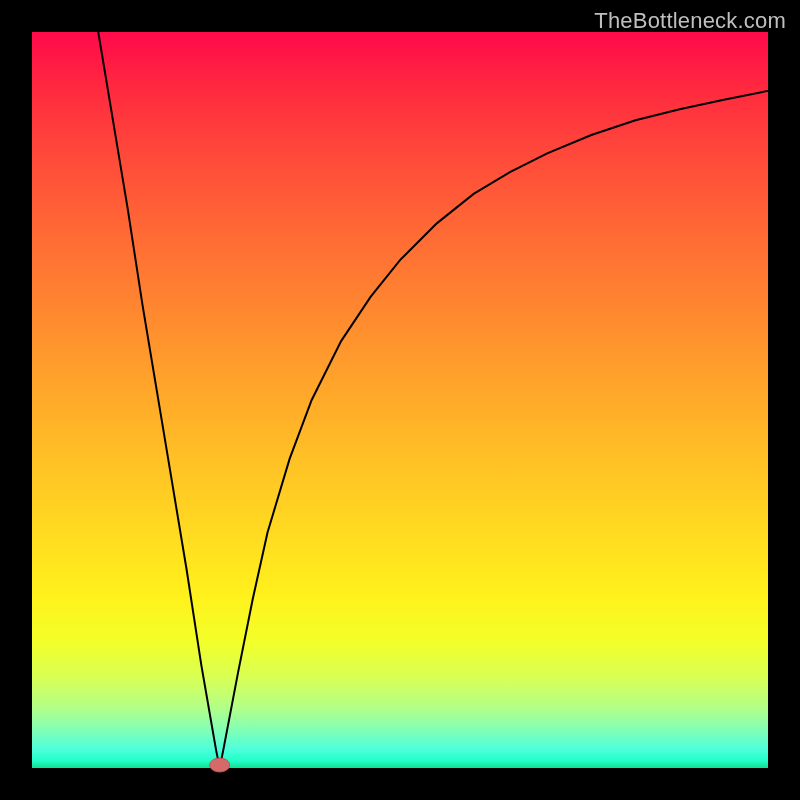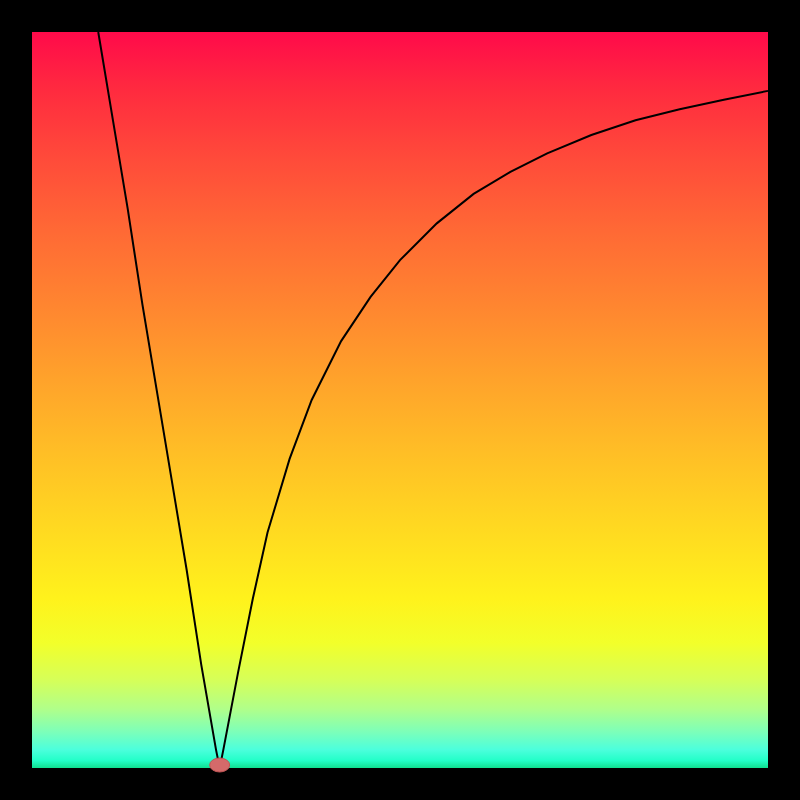--- a/index.html
+++ b/index.html
@@ -75,14 +75,15 @@
 
 <div class="frame">
 
   <div class="plot-area">
     <svg viewBox="0 0 736 736">
       <path class="curve" d="M66.24 0.00 L80.96 88.32 L95.68 176.64 L110.40 272.32 L125.12 360.64 L139.84 448.96 L154.56 537.28 L169.28 632.96 L184.00 717.60 L187.68 736.00 L191.36 717.60 L206.08 640.32 L220.80 566.72 L235.52 500.48 L257.60 426.88 L279.68 368.00 L309.12 309.12 L338.56 264.96 L368.00 228.16 L404.80 191.36 L441.60 161.92 L478.40 139.84 L515.20 121.44 L559.36 103.04 L603.52 88.32 L647.68 77.28 L691.84 67.71 L736.00 58.88"></path>
       <ellipse class="min-marker" cx="187.68" cy="733.00" rx="10" ry="7"></ellipse>
     </svg>
   </div>
 
+  <div class="watermark">TheBottleneck.com</div>
 
 </div>
 
 </body></html>

